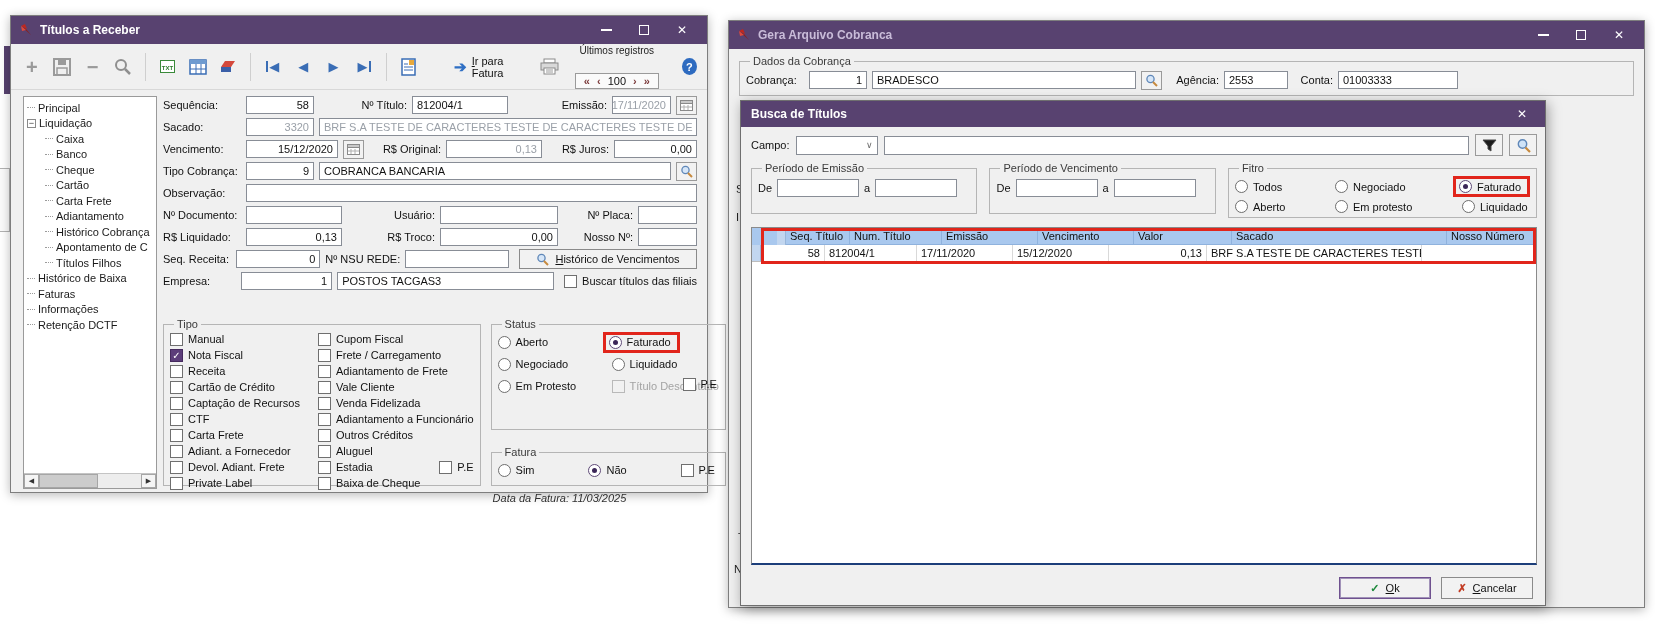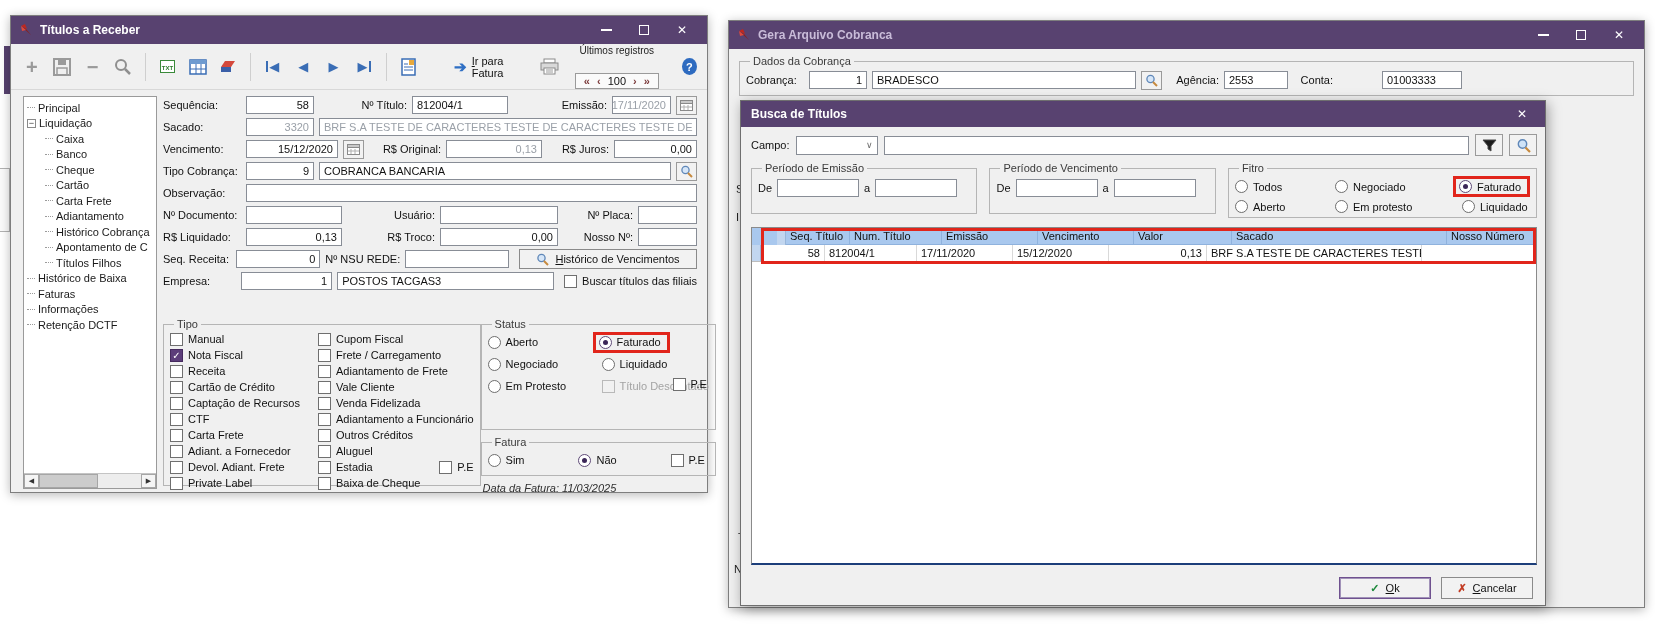--- a/index.html
+++ b/index.html
@@ -65,21 +65,21 @@
   .cb.on { background:#5c3d7a; border-color:#45295e; }
   .cb.dis { border-color:#b9b9b9; background:#f1f1f1; }
   .rd { width:13px; height:13px; border:1px solid #6e6e6e; border-radius:50%; background:#fff; display:inline-flex; align-items:center; justify-content:center; flex:none; }
   .rd.sel { border-color:#5f4a78; }
   .rd.sel::after { content:""; width:5px; height:5px; border-radius:50%; background:#3c2758; }
   .citem { display:flex; align-items:center; gap:5px; height:16px; white-space:nowrap; }
   .ritem { display:flex; align-items:center; gap:5px; white-space:nowrap; }
   .hl { border:3px solid #e1251b; padding:1px 6px 1px 3px; display:inline-flex; align-items:center; gap:5px; background:transparent; }
   .dimtext { color:#a3a3a3; }
 
-  .bottomrow { position:absolute; left:152px; right:10px; top:228px; display:flex; align-items:flex-start; }
+  .bottomrow { position:absolute; left:152px; right:10px; top:228px; display:flex; gap:10px; align-items:flex-start; }
   .tipocols { display:flex; }
   .tipocol1 { width:148px; }
   .statuscol { width:238px; display:flex; flex-direction:column; }
   .gstatus { position:relative; height:112px; }
   .srow { display:flex; align-items:center; height:22px; }
   .scol1 { width:105px; }
   .pe-abs { position:absolute; right:8px; bottom:8px; }
   .pe-tipo { position:absolute; right:6px; bottom:10px; }
   .datafat { font-style:italic; color:#2f2f2f; margin-top:6px; padding-left:2px; }
 
@@ -547,21 +547,21 @@
                   <span class="cb dis"></span>
                   <span>Título Descontado</span>
                 </span>
             </div>
             <span class="citem pe-abs">
                 <span class="cb"></span>
                 <span>P.E</span>
               </span>
           </fieldset>
 
-          <fieldset class="grp" style="margin-top:6px; height:40px;">
+          <fieldset class="grp" style="margin-top:16px; height:40px;">
             <legend>Fatura</legend>
             <div class="srow" style="justify-content:space-between; padding-right:4px;">
               <span class="ritem">
                   <span class="rd"></span>
                   <span>Sim</span>
                 </span>
               <span class="ritem">
                   <span class="rd sel"></span>
                   <span>Não</span>
                 </span>
@@ -608,21 +608,21 @@
         <span class="inp" style="width:264px;">BRADESCO</span>
         <span class="sqbtn">
           <svg width="13" height="13" viewBox="0 0 13 13">
               <circle cx="5.5" cy="5" r="3.6" fill="#d6e6f8" stroke="#5f87b8" stroke-width="1.3"></circle>
               <line x1="8" y1="8" x2="12" y2="12" stroke="#c78a3e" stroke-width="2"></line>
             </svg>
         </span>
         <span class="lblr" style="width:52px;">Agência:</span>
         <span class="inp" style="width:64px;">2553</span>
         <span class="lblr" style="width:40px;">Conta:</span>
-        <span class="inp" style="width:80px;margin-left:44px;">01003333</span>
+        <span class="inp" style="width:120px;">01003333</span>
       </div>
     </fieldset>
 
     <span class="frag" style="left:7px; top:162px;">S</span>
     <span class="frag" style="left:7px; top:190px;">I</span>
     <span class="frag" style="left:9px; top:510px;">T</span>
     <span class="frag" style="left:5px; top:542px;">N</span>
   </div>
 
   <div class="modal" style="left:740px; top:100px; width:806px; height:506px; z-index:4;">

